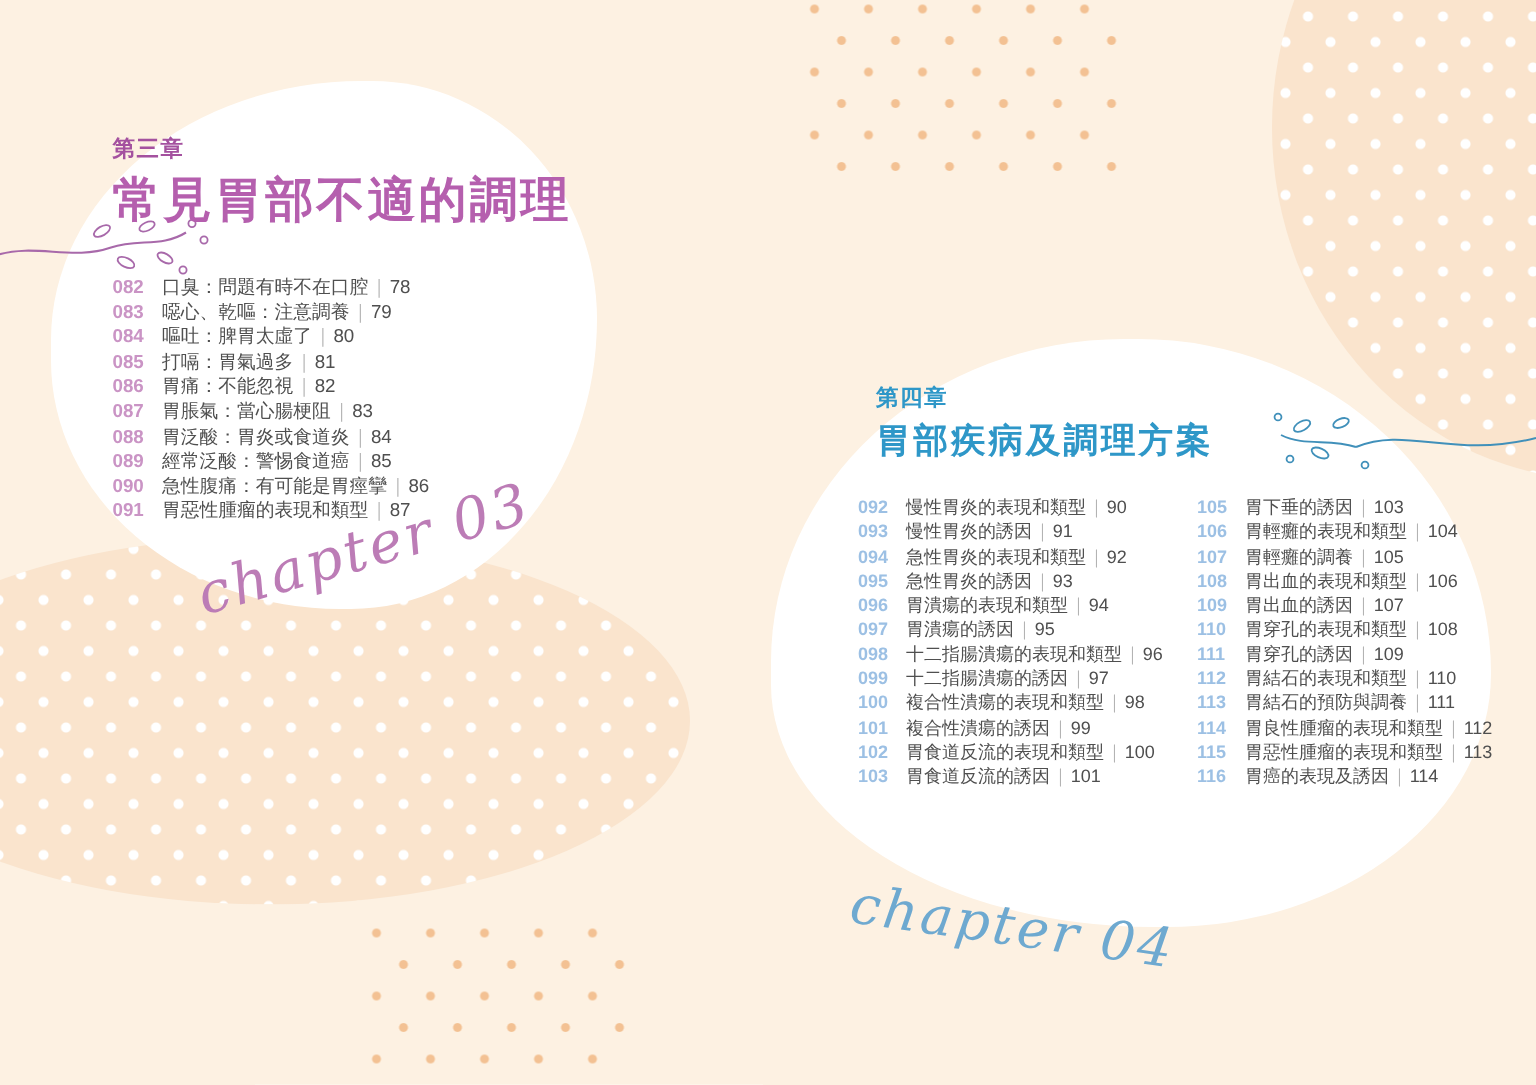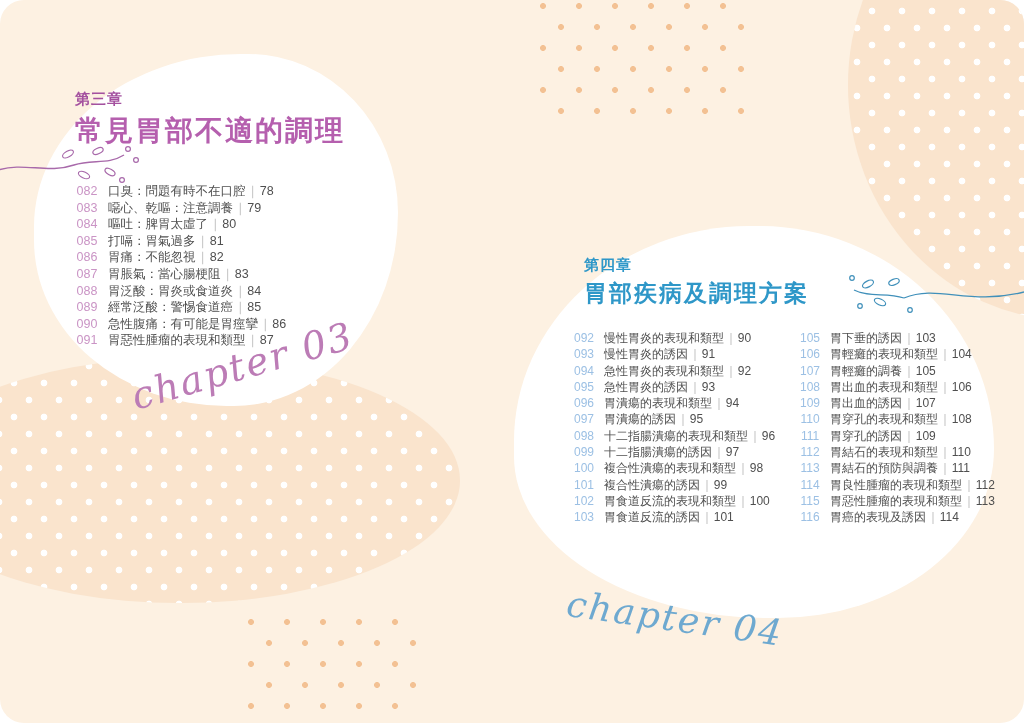--- a/index.html
+++ b/index.html
@@ -1,20 +1,19 @@
 <!DOCTYPE html>
 <html style="--background: #fdf1e2; --blob_peach: #fae4cd; --dot_peach: #f3c193; --text: #4f4f4f; --chapter3_accent: #a4519f; --chapter3_title: #b55fae; --chapter3_number: #ca94c5; --chapter3_script: #bc7cb6; --chapter4_accent: #2e97c8; --chapter4_number: #9cc0e4; --chapter4_script: #6ea9d0;"><head>
 <meta charset="utf-8">
 <style>
   html,body { margin:0; padding:0; }
   .canvas {
     position:relative; width:1024px; height:723px; overflow:hidden;
     background: var(--background, #fdf1e2);
     font-family: "Liberation Sans", "DejaVu Sans", sans-serif;
-    border-radius: 24px;
   }
   .deco { position:absolute; }
 
   
   .dots-peach {
     background-image:
       radial-gradient(circle, var(--dot_peach,#f3c193) 2.6px, transparent 3.3px),
       radial-gradient(circle, var(--dot_peach,#f3c193) 2.6px, transparent 3.3px);
     background-size: 36px 42px, 36px 42px;
     background-position: 8px 6px, 26px 27px;
@@ -43,34 +42,34 @@
 
   .svg-deco { position:absolute; z-index:5; }
   .sprig-purple { left:-2px; top:134px; }
   .sprig-blue   { left:818px; top:266px; }
 
   
   .ch-head { position:absolute; z-index:6; }
   .ch3-head { left:75px; top:90px; }
   .ch4-head { left:572px; top:256px;margin-left:12px; }
   .ch-label { font-size:15px; font-weight:700; letter-spacing:1px; }
-  .ch-title { font-size:28px; font-weight:700; letter-spacing:2px; margin-top:3px; }
+  .ch-title { font-size:32px; font-weight:700; letter-spacing:2px; margin-top:3px; }
   .c3 .ch-label { color: var(--chapter3_accent,#a4519f); }
   .c3 .ch-title { color: var(--chapter3_title,#b55fae); }
   .c4 .ch-label { color: var(--chapter4_accent,#2e97c8); }
   .c4 .ch-title { color: var(--chapter4_accent,#2e97c8); font-size:23px; }
 
   
   .toc { position:absolute; z-index:6; }
   .toc3  { left:75px;  top:183px; }
   .toc4a { left:572px; top:330px; }
   .toc4b { left:798px; top:330px; }
   .toc-row { height:16.6px; line-height:16.6px; font-size:12.5px; white-space:nowrap; color:var(--text,#4f4f4f); }
   .toc4a .toc-row, .toc4b .toc-row { height:16.3px; line-height:16.3px; font-size:12px; }
-  .toc-row .no { display:inline-block; width:24px; font-weight:400; margin-right:9px; font-size:12.5px;text-align:center; }
+  .toc-row .no { display:inline-block; width:24px; font-weight:700; margin-right:9px; font-size:12.5px; }
   .toc3 .no  { color: var(--chapter3_number,#ca94c5); }
   .toc4a .no, .toc4b .no { color: var(--chapter4_number,#9cc0e4); font-size:12px; margin-right:8px; }
   .toc-row .bar { color:#b3b3b3; font-weight:300; margin:0 1px; }
 
   
   .script {
     position:absolute; z-index:6;
     font-family:"DejaVu Serif", serif; font-style:italic;
     letter-spacing:2px; white-space:nowrap;
   }

